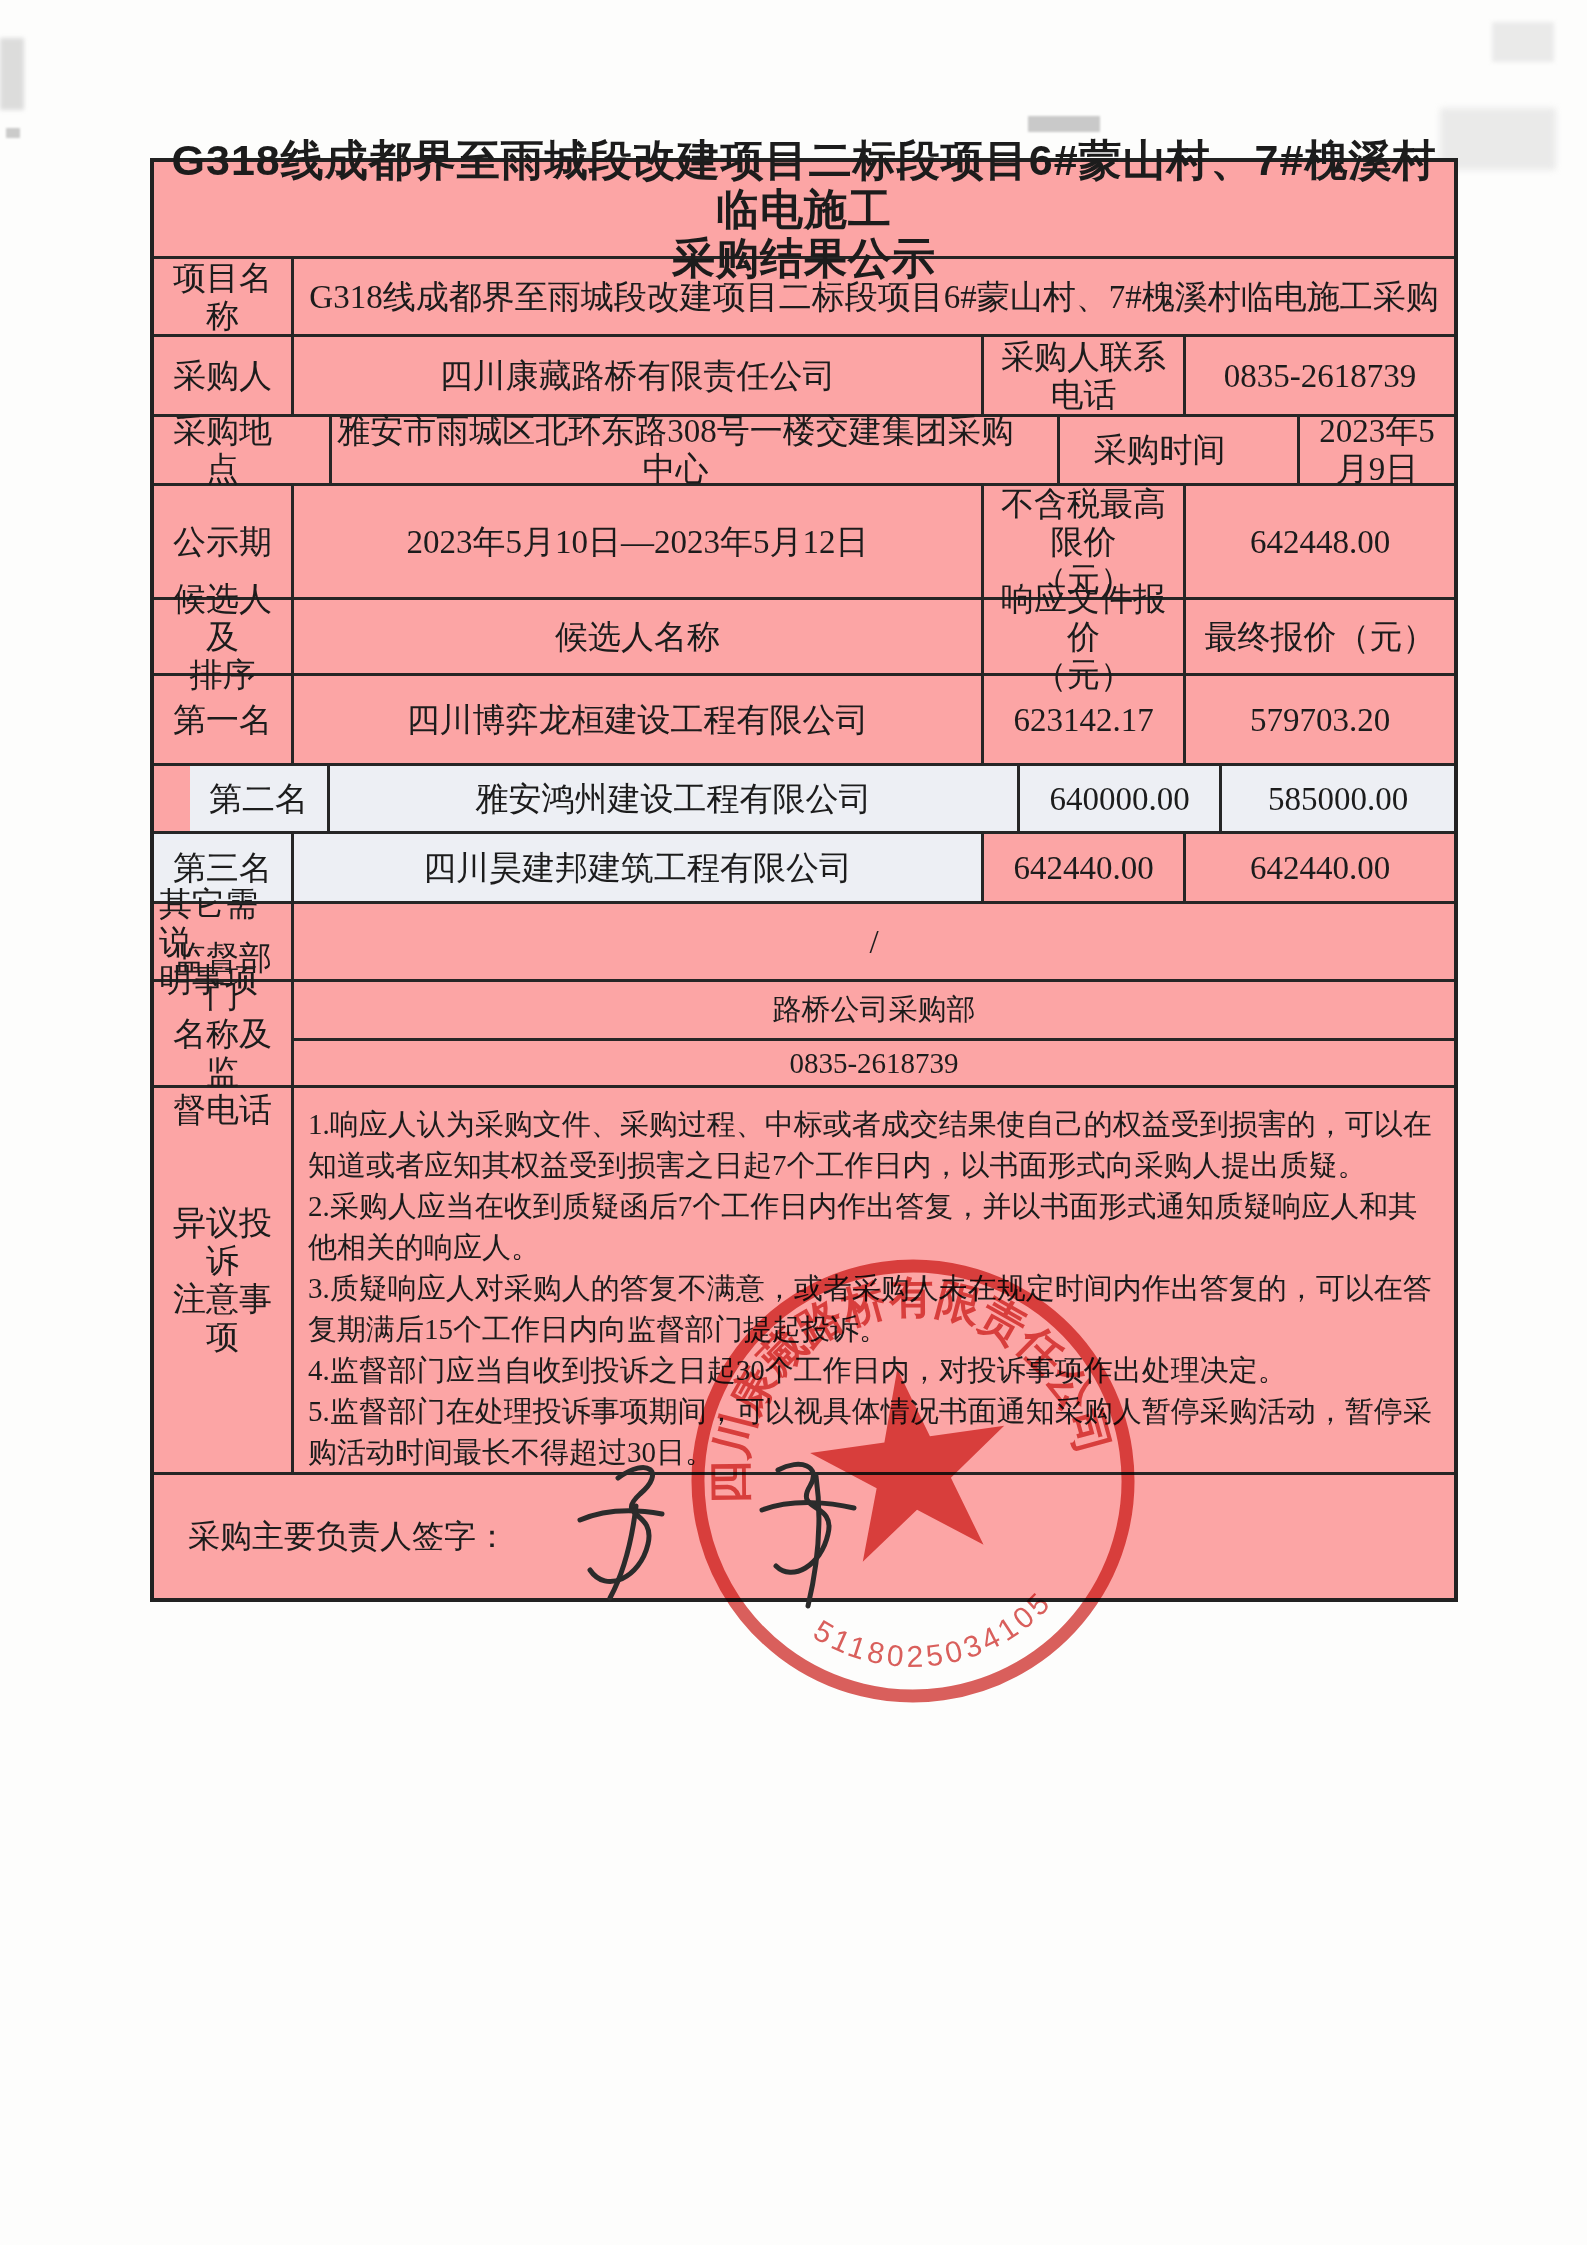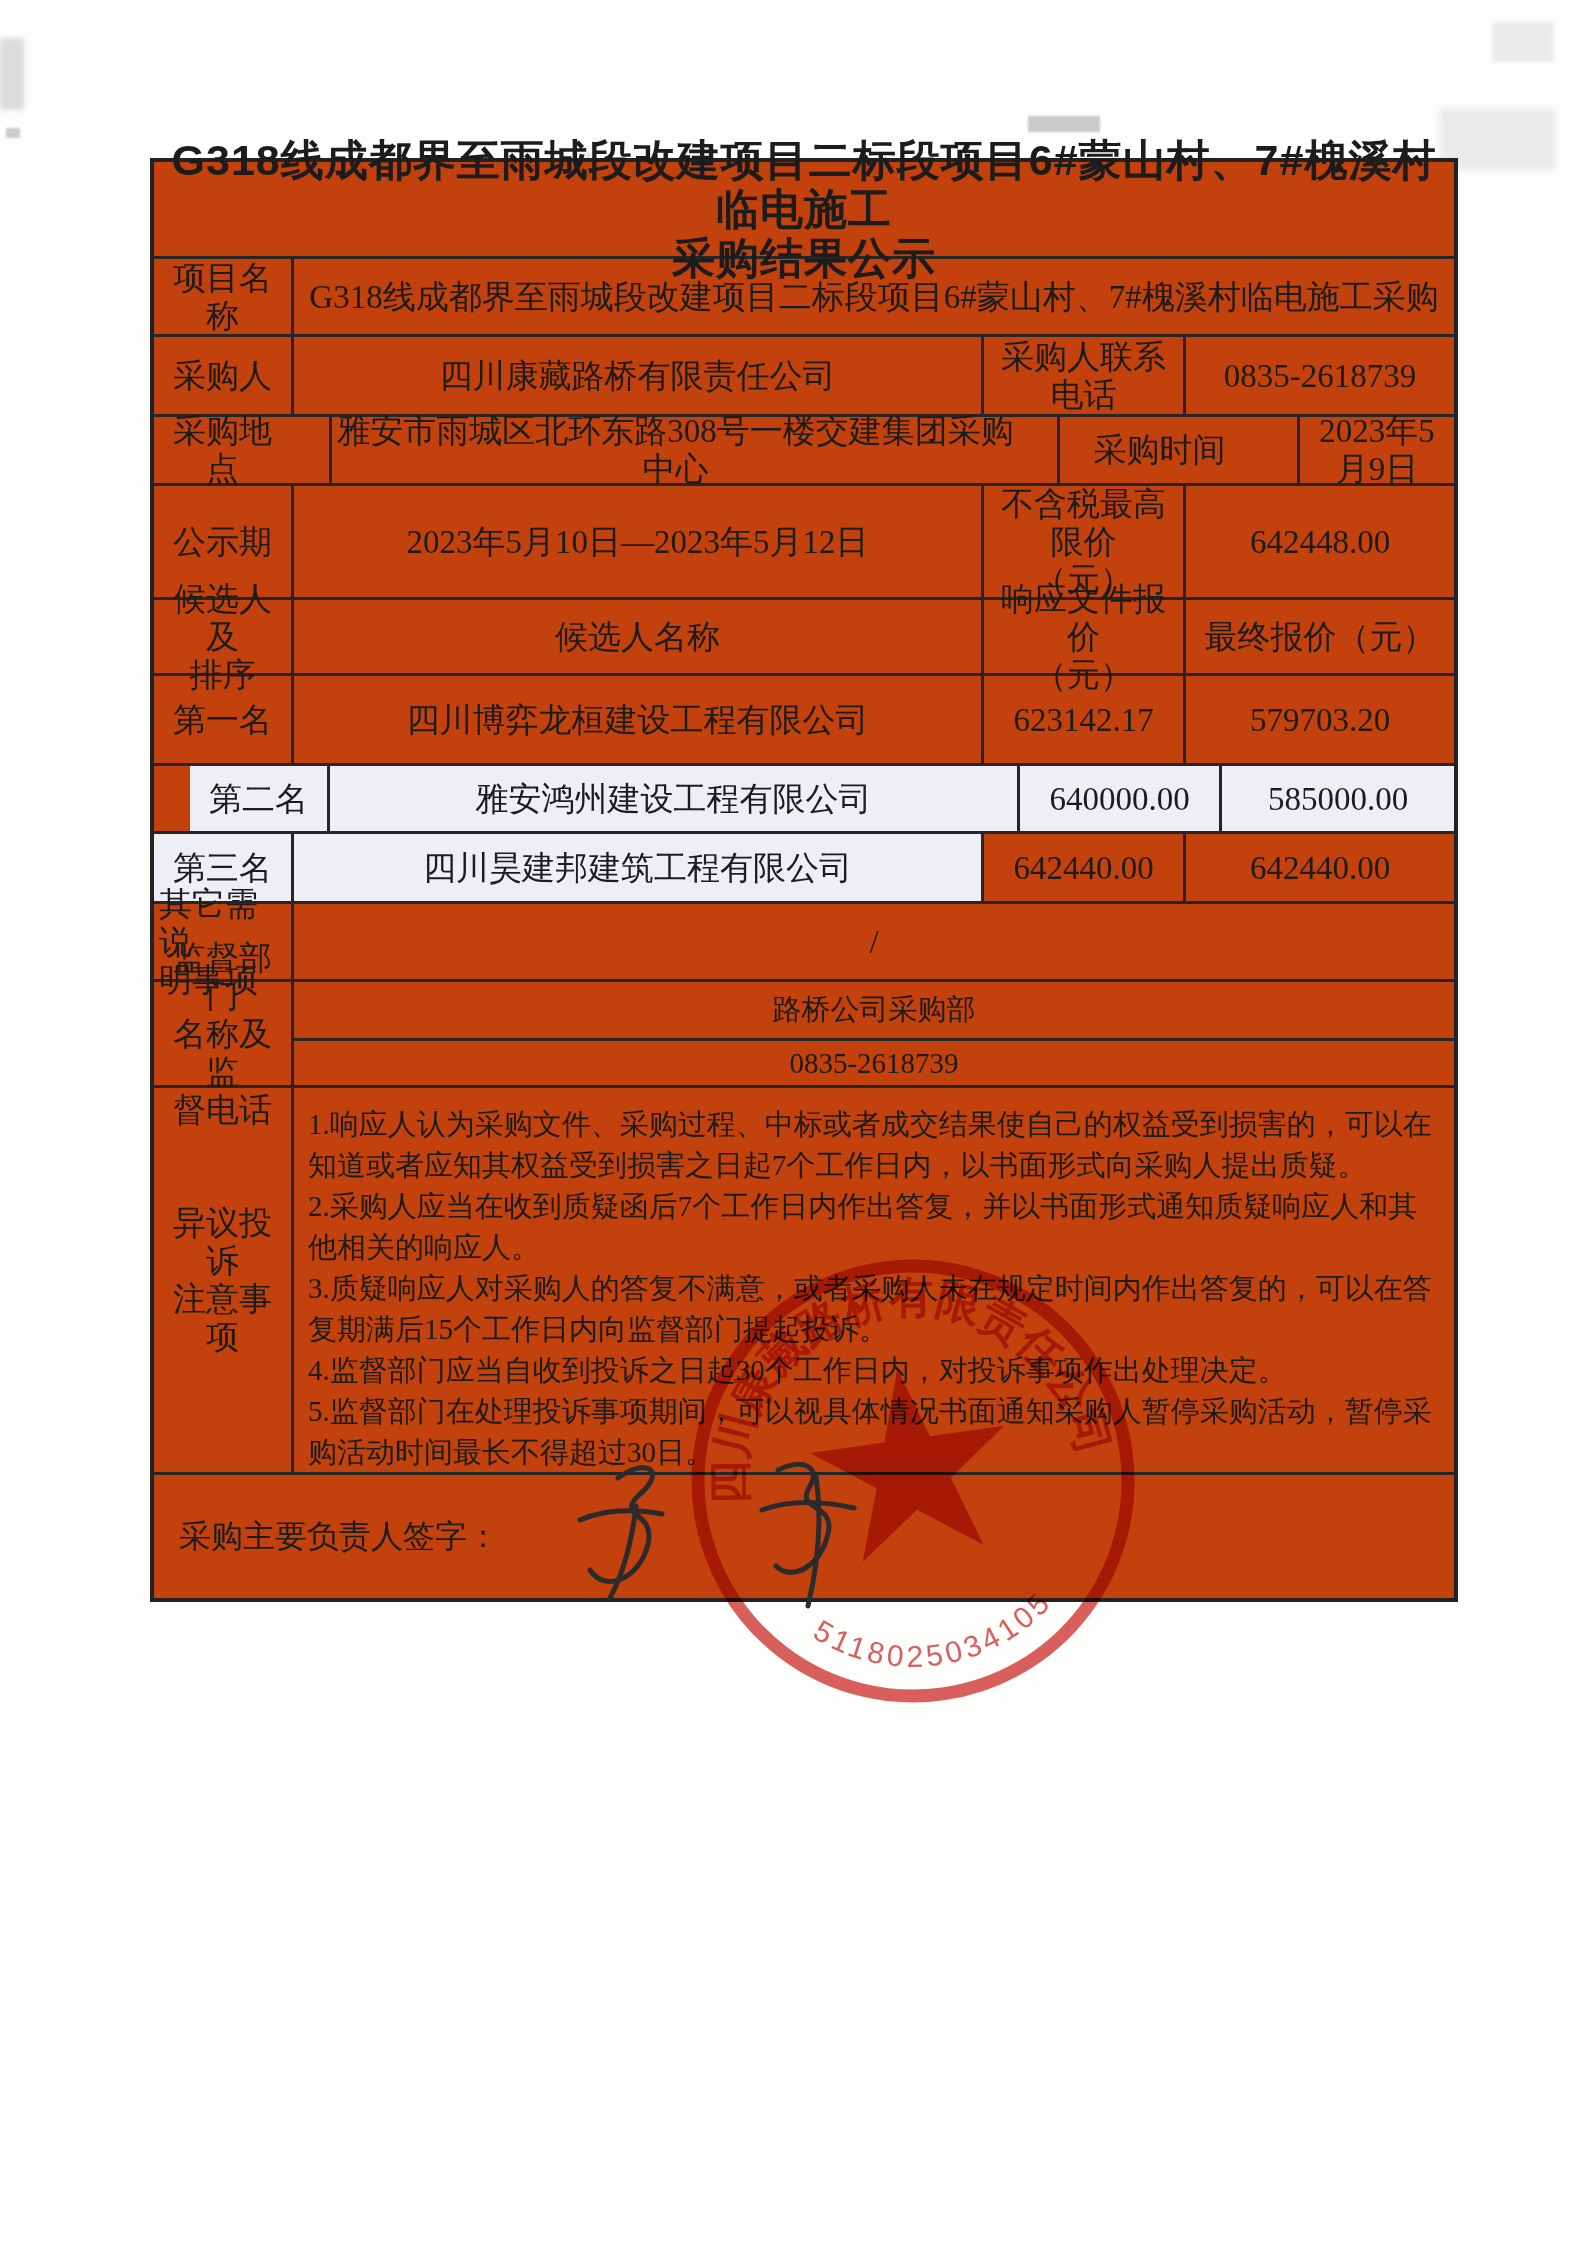--- a/index.html
+++ b/index.html
@@ -9,21 +9,21 @@
     background:#fdfdfc;
     font-family:"Liberation Serif","DejaVu Serif",serif;
     color:#1c1c1c;
     overflow:hidden;
   }
   
   .doc-table{
     position:absolute;left:150px;top:158px;width:1308px;
     border:4px solid #222;
     box-sizing:border-box;
-    background:#c2410c;
+    background:#fca5a5;
   }
   .t-row{display:flex;box-sizing:border-box;border-top:3px solid #262626;}
   .t-row:first-child{border-top:none;}
   .cell{
     box-sizing:border-box;
     display:flex;align-items:center;justify-content:center;
     font-size:33px;line-height:38px;
     text-align:center;
     white-space:pre-line;
     padding:2px 4px;
@@ -52,21 +52,21 @@
   .sup-stack .sub{box-sizing:border-box;display:flex;align-items:center;justify-content:center;font-size:29px;}
   .sub-top{height:58px;}
   .sub-bottom{height:48px;border-top:3px solid #262626;}
   .obj-text{
     align-items:flex-start;justify-content:flex-start;
     text-align:left;
     padding:16px 8px 10px 14px;
     font-size:29px;line-height:41px;
   }
   .sig-label{
-    position:absolute;left:25px;top:0;height:100%;
+    position:absolute;left:34px;top:0;height:100%;
     display:flex;align-items:center;
     font-size:32px;
   }
   
   .stamp{
     position:absolute;left:668px;top:1236px;width:490px;height:490px;
     transform:rotate(-8deg);
     opacity:.88;mix-blend-mode:multiply;
     pointer-events:none;
   }

